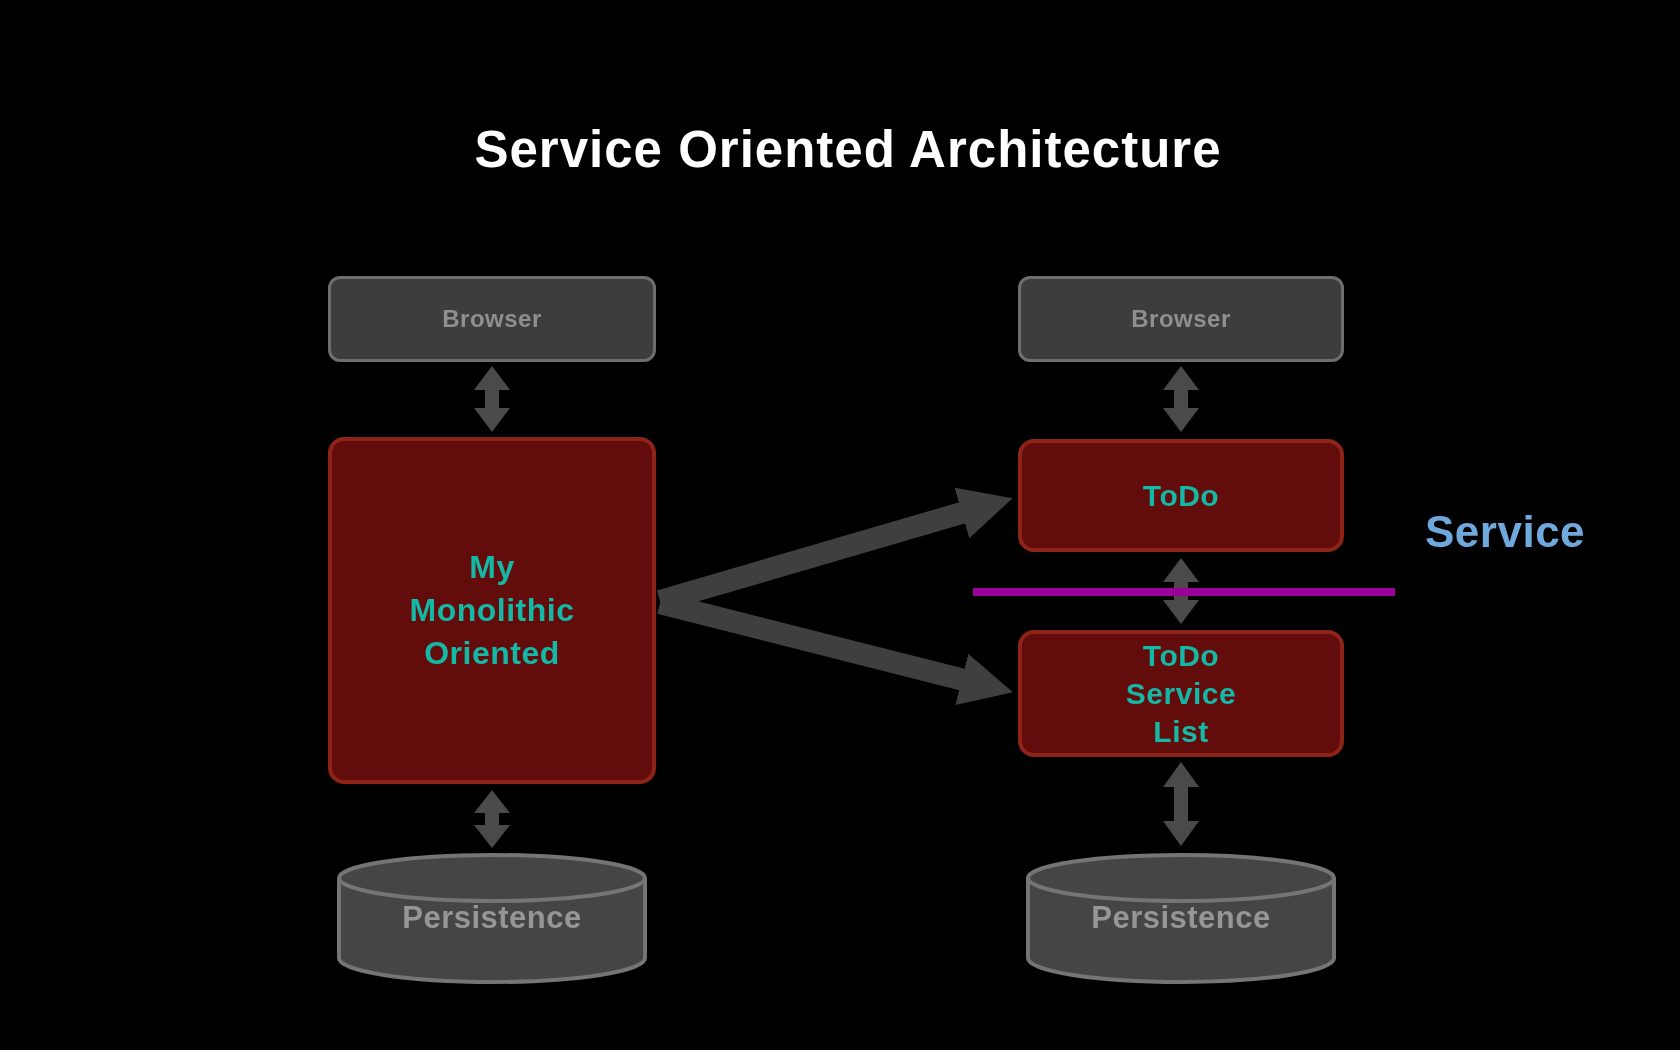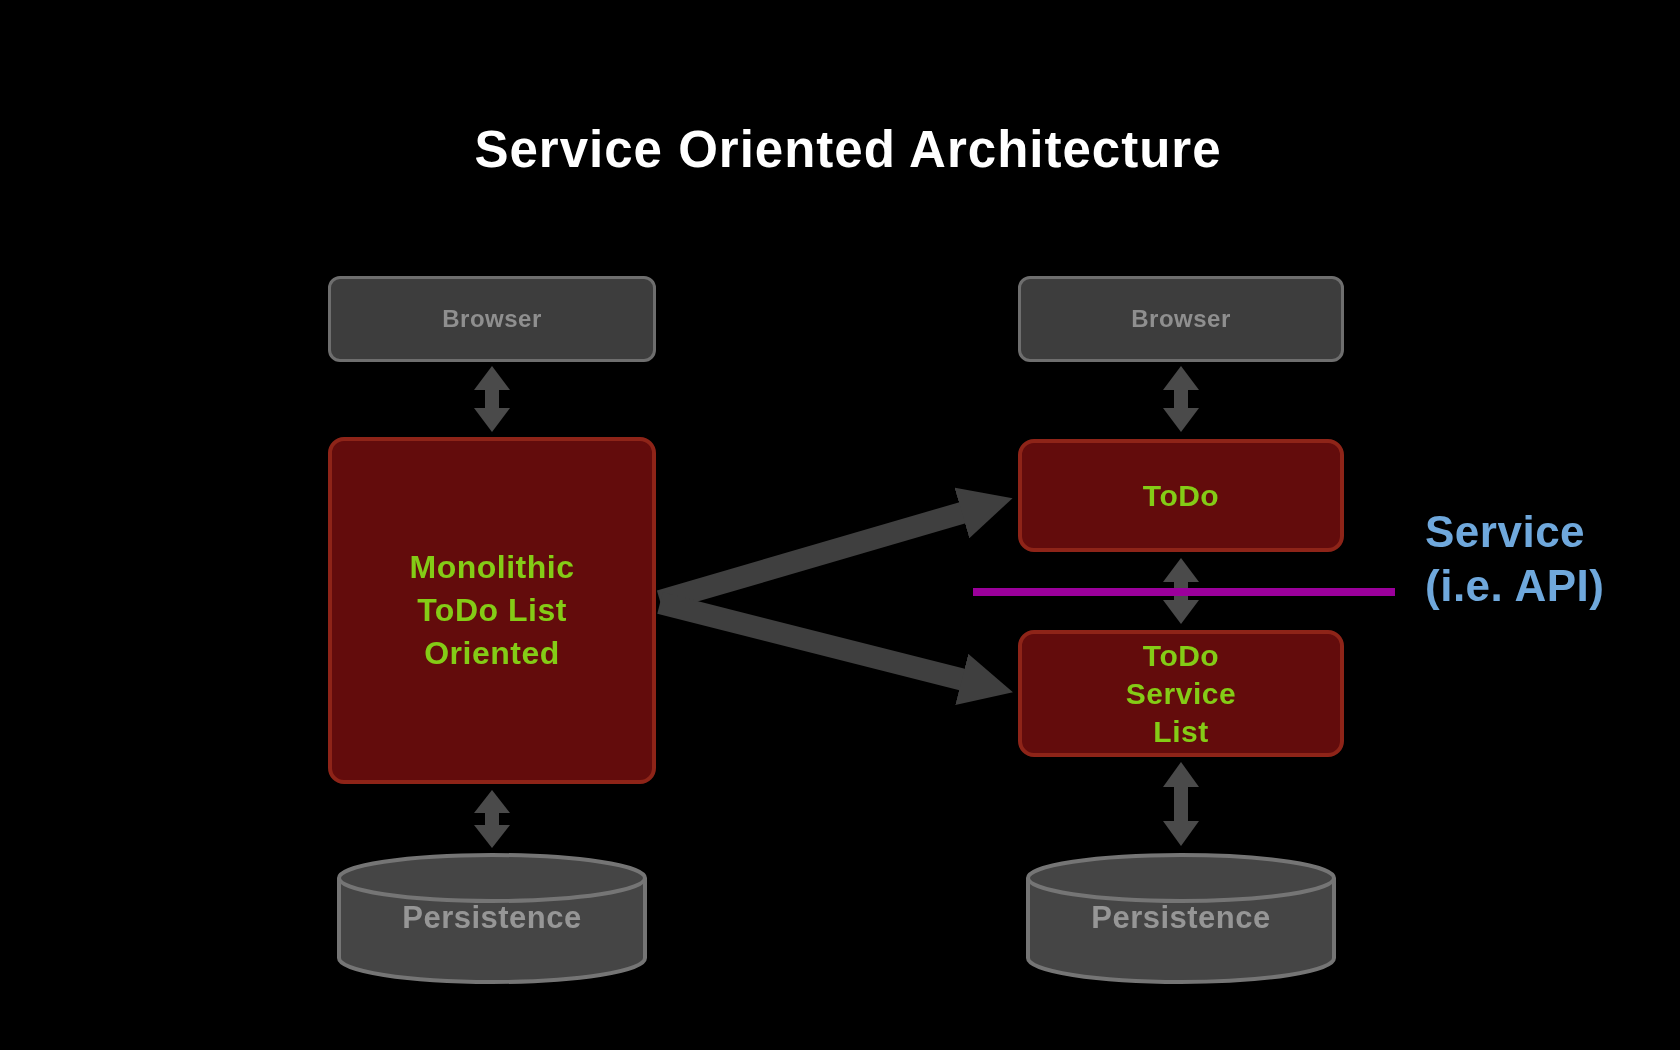--- a/index.html
+++ b/index.html
@@ -14,21 +14,21 @@
   .box{
     position:absolute;display:flex;align-items:center;justify-content:center;
     text-align:center;box-sizing:border-box;font-weight:bold;letter-spacing:.5px;
   }
   .box.gray{
     background:#3d3d3d;border:3px solid #6e6e6e;border-radius:12px;
     color:#8f8f8f;font-size:24px;
   }
   .box.red{
     background:#630c0c;border:4px solid #8e2418;border-radius:16px;
-    color:#84cc16;font-size:30px;
+    color:#14b8a6;font-size:30px;
   }
   .box .lines span{display:block;line-height:38px;}
   .monolith .lines span{line-height:43px;font-size:32px;}
   .cyl{position:absolute;width:314px;height:140px;}
   .cyl svg{position:absolute;left:0;top:0;}
   .cyl .cyl-label{
     position:absolute;left:0;top:50px;width:100%;text-align:center;
     color:#969696;font-size:31px;font-weight:bold;letter-spacing:.5px;
   }
   .arrow-layer{position:absolute;left:0;top:0;z-index:2;pointer-events:none;}
@@ -48,22 +48,22 @@
 <div class="canvas">
 
   <h1 class="title">Service Oriented Architecture</h1>
 
   <div class="box gray" style="left:328px;top:276px;width:328px;height:86px">
     <span>Browser</span>
   </div>
 
   <div class="box red monolith" style="left:328px;top:437px;width:328px;height:347px">
     <div class="lines">
+      <span>My</span>
       <span>Monolithic</span>
-      <span>ToDo List</span>
       <span>Oriented</span>
     </div>
   </div>
 
   <div class="cyl" style="left:335px;top:850px">
     <svg width="314" height="140">
       <path d="M4,28 L4,108 A153,24 0 0 0 310,108 L310,28" fill="#454545" stroke="#757575" stroke-width="4"></path>
       <ellipse cx="157" cy="28" rx="153" ry="23" fill="#454545" stroke="#757575" stroke-width="4"></ellipse>
     </svg>
     <div class="cyl-label">Persistence</div>
@@ -136,16 +136,15 @@
     <g stroke="#3f3f3f" stroke-width="22">
       <line x1="660" y1="601" x2="972" y2="510" marker-end="url(#ah)"></line>
       <line x1="660" y1="603" x2="972" y2="682" marker-end="url(#ah)"></line>
     </g>
   </svg>
 
   <div class="service-line"></div>
 
   <div class="annotation">
     <span>Service</span>
-    <span>(i.e. API)</span>
   </div>
 
 </div>
 
 </body></html>

